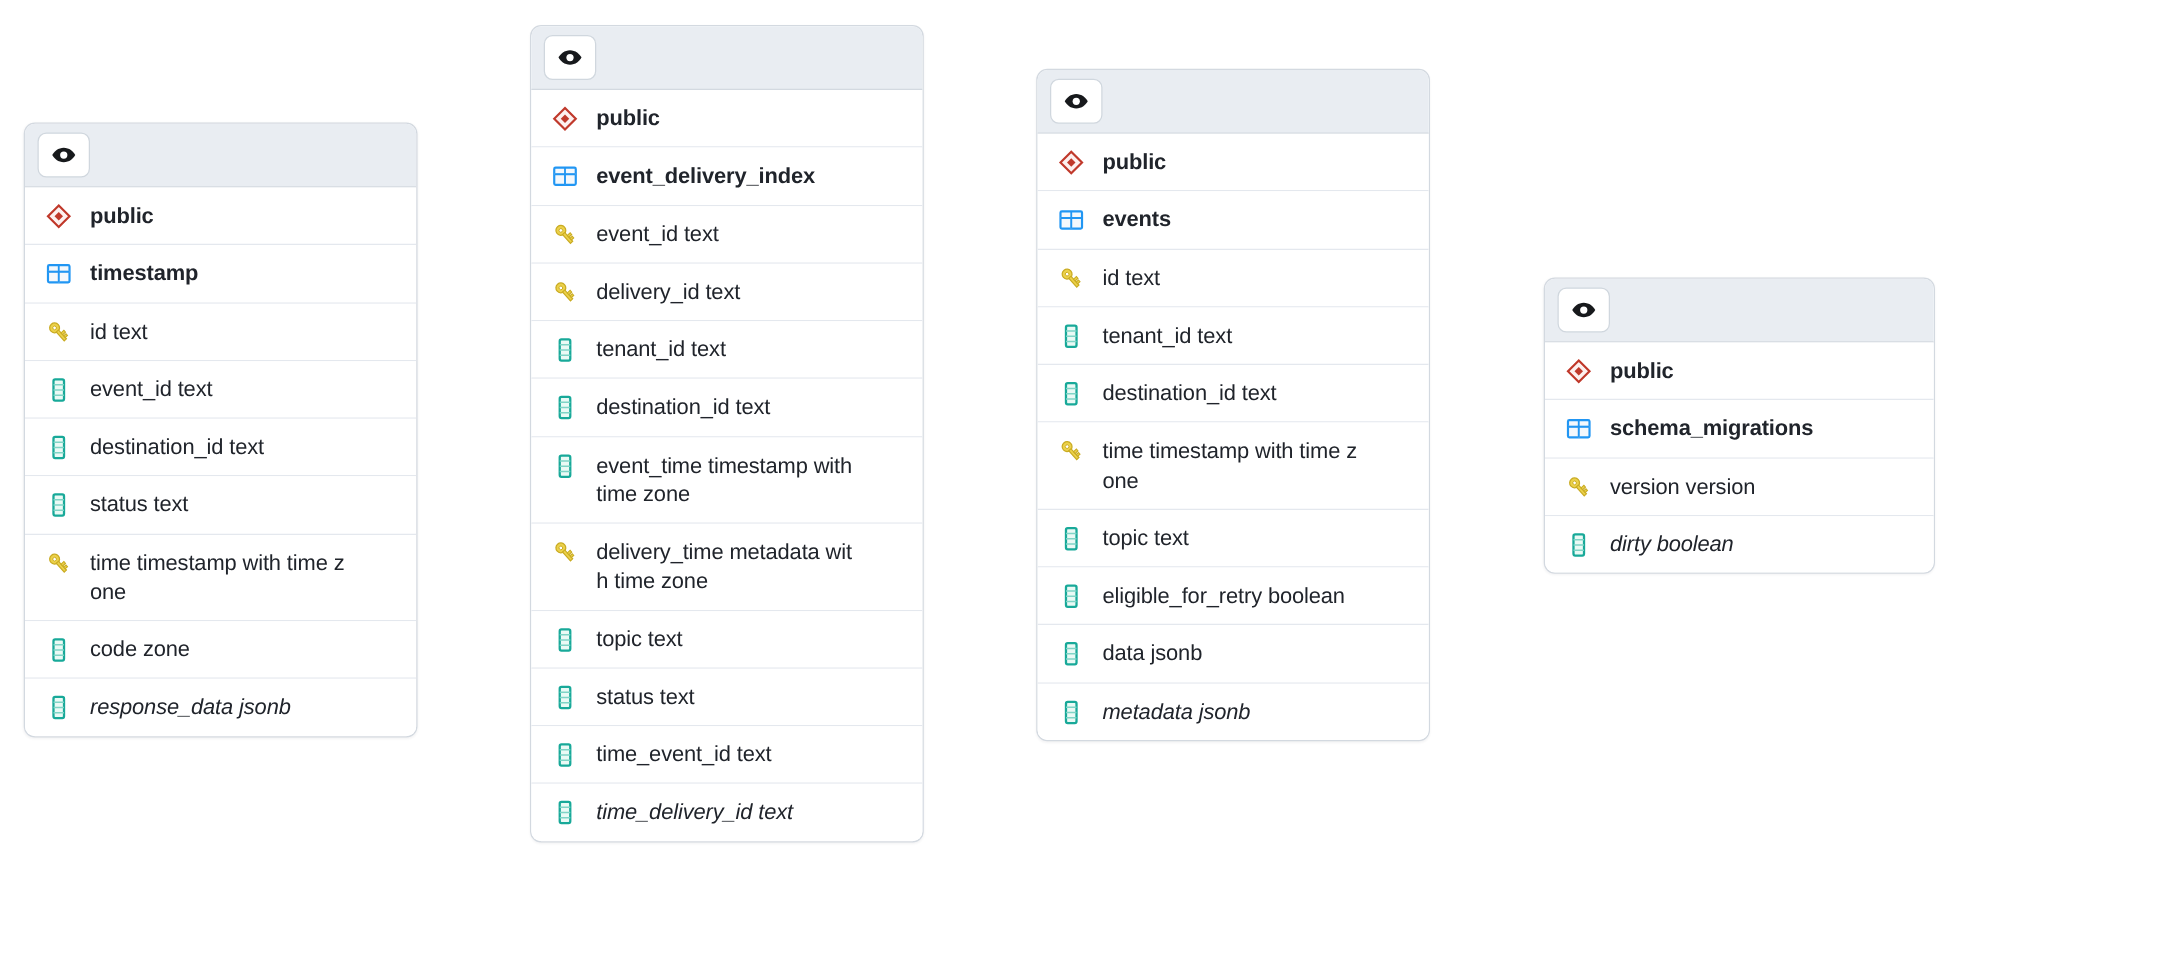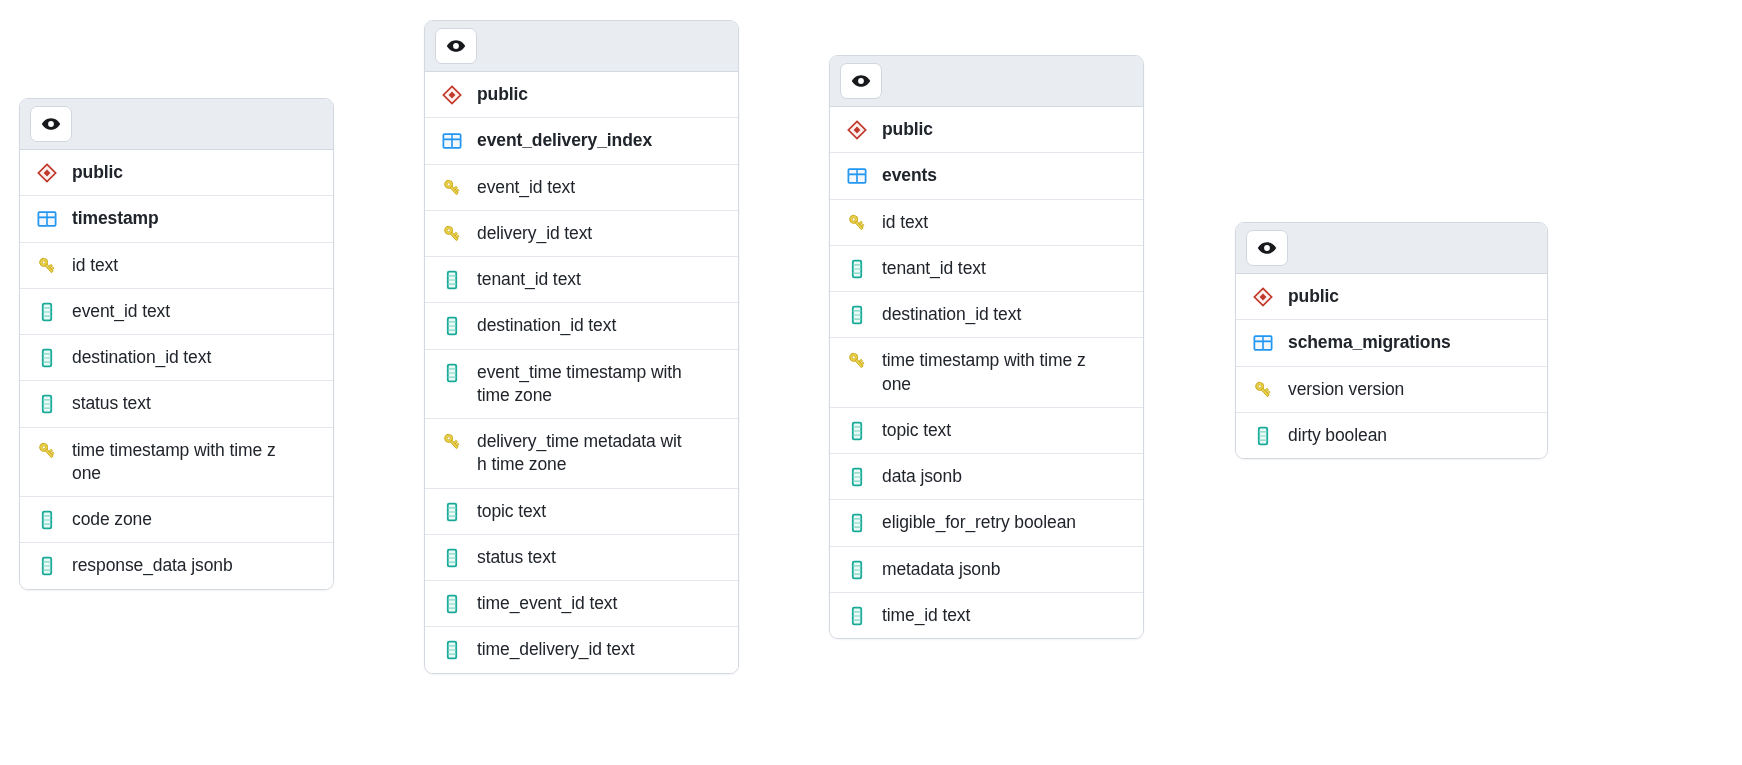--- a/index.html
+++ b/index.html
@@ -45,21 +45,21 @@
   .eye-btn svg { display: block; }
 
   .row {
     display: flex;
     align-items: flex-start;
     border-bottom: 1px solid #e4e8ee;
     padding: 11px 14px 11px 16px;
     min-height: 45px;
     background: #fff;
   }
-  .row:last-child { border-bottom: none; }
+  .row:last-child { border-bottom: none; font-style: italic; }
 
   .row-icon {
     flex: 0 0 22px;
     width: 22px;
     height: 22px;
     margin-right: 14px;
     display: flex;
     align-items: center;
     justify-content: center;
     margin-top: 1px;
@@ -412,48 +412,39 @@
         </span>
         <span class="row-label">topic text</span>
       </div>
       <div class="row">
         <span class="row-icon">
           <svg width="22" height="22" viewBox="0 0 24 24" aria-hidden="true">
             <rect x="7.4" y="2.8" width="9.2" height="18.4" rx="1.5" fill="#eafaf5" stroke="#18a999" stroke-width="2"></rect>
             <path d="M7.4 7.4h9.2M7.4 12h9.2M7.4 16.6h9.2" stroke="#7fd4c6" stroke-width="1.3"></path>
           </svg>
         </span>
+        <span class="row-label">eligible_for_retry boolean</span>
+      </div>
+      <div class="row">
+        <span class="row-icon">
+          <svg width="22" height="22" viewBox="0 0 24 24" aria-hidden="true">
+            <rect x="7.4" y="2.8" width="9.2" height="18.4" rx="1.5" fill="#eafaf5" stroke="#18a999" stroke-width="2"></rect>
+            <path d="M7.4 7.4h9.2M7.4 12h9.2M7.4 16.6h9.2" stroke="#7fd4c6" stroke-width="1.3"></path>
+          </svg>
+        </span>
         <span class="row-label">data jsonb</span>
       </div>
       <div class="row">
         <span class="row-icon">
           <svg width="22" height="22" viewBox="0 0 24 24" aria-hidden="true">
             <rect x="7.4" y="2.8" width="9.2" height="18.4" rx="1.5" fill="#eafaf5" stroke="#18a999" stroke-width="2"></rect>
             <path d="M7.4 7.4h9.2M7.4 12h9.2M7.4 16.6h9.2" stroke="#7fd4c6" stroke-width="1.3"></path>
           </svg>
         </span>
-        <span class="row-label">eligible_for_retry boolean</span>
-      </div>
-      <div class="row">
-        <span class="row-icon">
-          <svg width="22" height="22" viewBox="0 0 24 24" aria-hidden="true">
-            <rect x="7.4" y="2.8" width="9.2" height="18.4" rx="1.5" fill="#eafaf5" stroke="#18a999" stroke-width="2"></rect>
-            <path d="M7.4 7.4h9.2M7.4 12h9.2M7.4 16.6h9.2" stroke="#7fd4c6" stroke-width="1.3"></path>
-          </svg>
-        </span>
         <span class="row-label">metadata jsonb</span>
-      </div>
-      <div class="row">
-        <span class="row-icon">
-          <svg width="22" height="22" viewBox="0 0 24 24" aria-hidden="true">
-            <rect x="7.4" y="2.8" width="9.2" height="18.4" rx="1.5" fill="#eafaf5" stroke="#18a999" stroke-width="2"></rect>
-            <path d="M7.4 7.4h9.2M7.4 12h9.2M7.4 16.6h9.2" stroke="#7fd4c6" stroke-width="1.3"></path>
-          </svg>
-        </span>
-        <span class="row-label">time_id text</span>
       </div>
     </div>
   <div class="card" id="card-schema-migrations">
       <div class="card-header">
         <div class="eye-btn">
           <svg width="24" height="24" viewBox="0 0 24 24" aria-hidden="true">
             <path d="M12 6.2c-4.3 0-7.8 3-9.2 5.8 1.4 2.8 4.9 5.8 9.2 5.8s7.8-3 9.2-5.8C19.8 9.2 16.3 6.2 12 6.2z" fill="#17191c"></path>
             <circle cx="12" cy="12" r="2.9" fill="#ffffff"></circle>
           </svg>
         </div>

